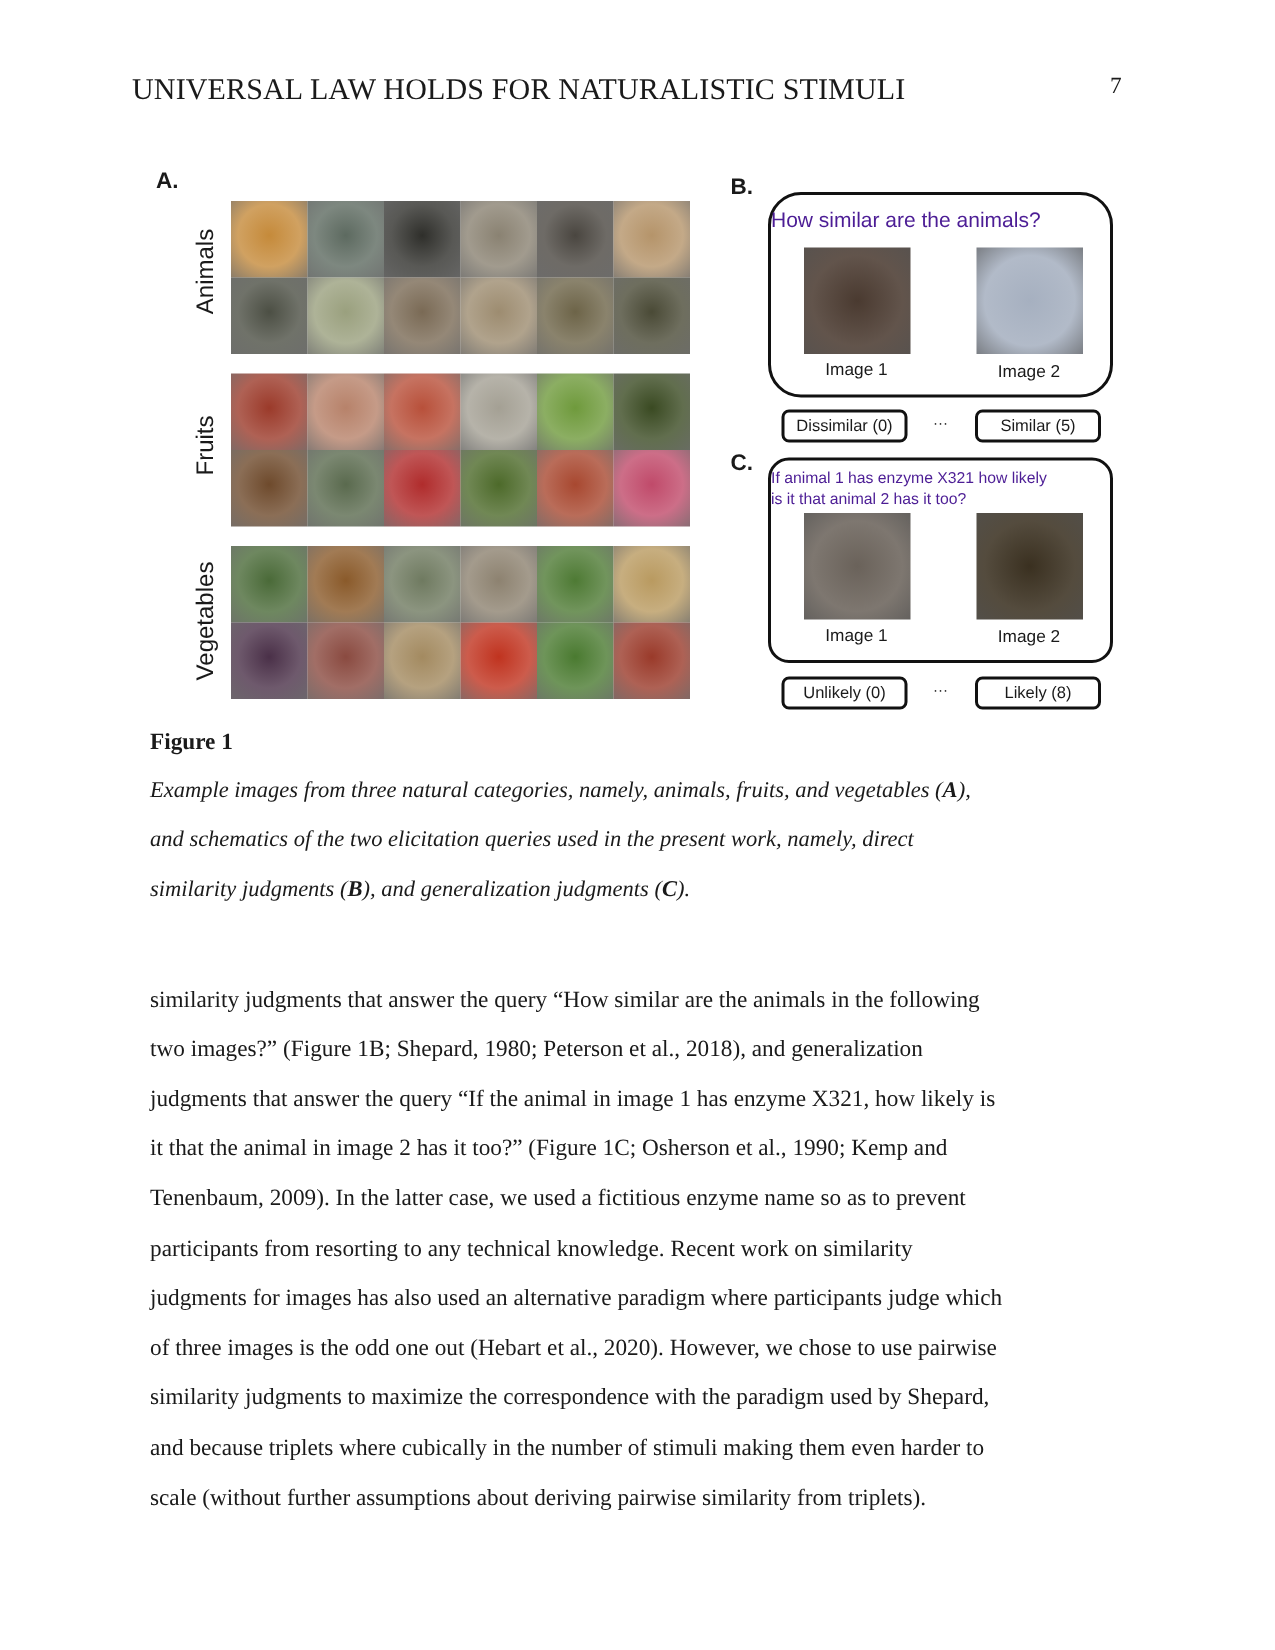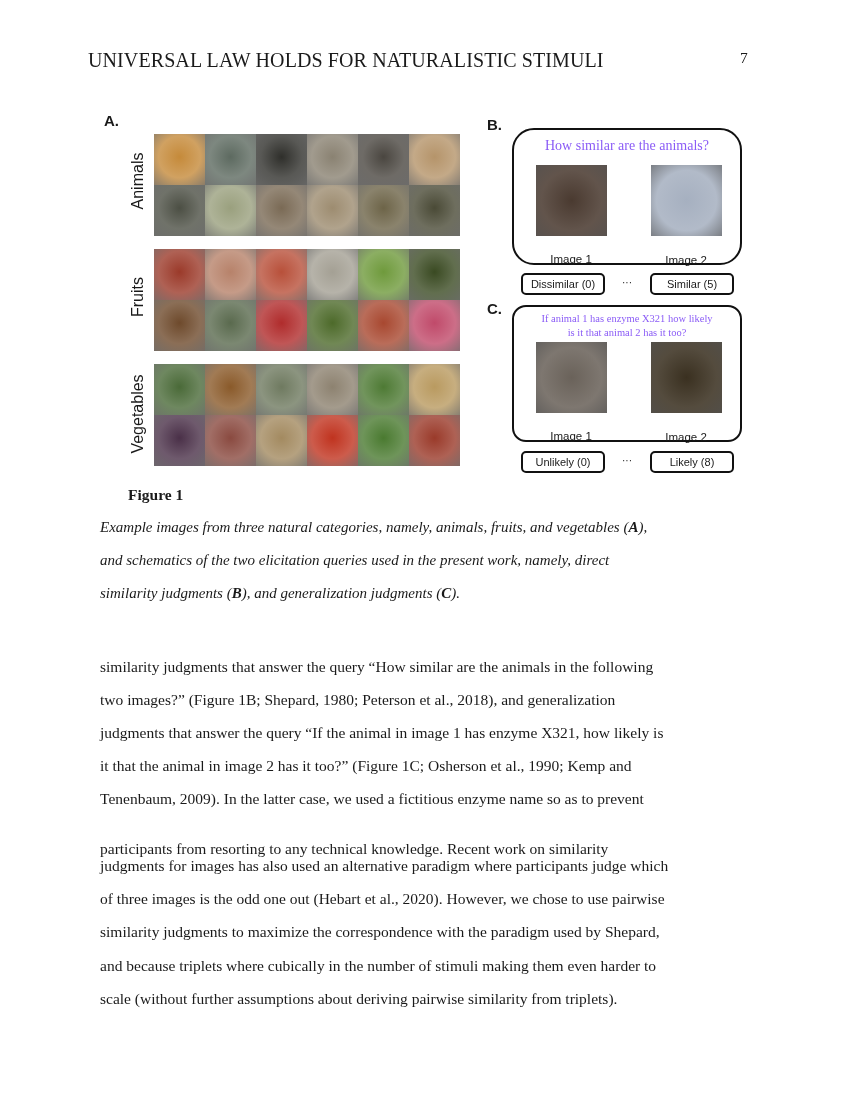--- a/index.html
+++ b/index.html
@@ -12,31 +12,31 @@
 
   .panel-label { position: absolute; font-family: "Liberation Sans", "DejaVu Sans", sans-serif;
                  font-weight: bold; font-size: 15px; }
   .row-label { position: absolute; font-family: "Liberation Sans", "DejaVu Sans", sans-serif;
                font-size: 16px; transform: rotate(-90deg); transform-origin: center center;
                white-space: nowrap; text-align: center; }
   .grid { position: absolute; display: grid; grid-template-columns: repeat(6, 51px); grid-auto-rows: 51px; gap: 0; }
   .tile { width: 51px; height: 51px; }
 
   .card { position: absolute; border: 2.5px solid #111; border-radius: 22px; background: #fff; }
-  .card-title { position: absolute; left: 0; right: 0; text-align: center;
-                font-family: Liberation Serif, serif; color: #8b5cf6; }
+  .card-title { position: absolute; left: 0; right: 0; text-align: left;
+                font-family: Liberation Sans, sans-serif; color: #4c1d95; }
   .photo { position: absolute; width: 71px; height: 71px; }
-  .img-cap { position: absolute; font-family: "Liberation Sans", "DejaVu Sans", sans-serif; font-size: 11.5px; width: 80px; text-align: center; margin-top: 12px; }
+  .img-cap { position: absolute; font-family: "Liberation Sans", "DejaVu Sans", sans-serif; font-size: 11.5px; width: 80px; text-align: center; }
   .resp-btn { position: absolute; border: 2px solid #111; border-radius: 5px; height: 18px;
               font-family: "Liberation Sans", "DejaVu Sans", sans-serif; font-size: 11px;
               display: flex; align-items: center; justify-content: center; background: #fff; }
   .dots { position: absolute; font-family: "Liberation Sans", "DejaVu Sans", sans-serif; font-size: 10px; }
 
   .fig-title { position: absolute; top: 486px; left: 100px; font-weight: bold; font-size: 15.5px;
-               font-family: "Liberation Serif", "DejaVu Serif", serif; margin-left: 28px; }
+               font-family: "Liberation Serif", "DejaVu Serif", serif; }
   .caption-line { position: absolute; left: 100px; font-style: italic; font-size: 15px;
                   font-family: "Liberation Serif", "DejaVu Serif", serif; white-space: nowrap; }
   .caption-line b { font-style: italic; }
   .body-line { position: absolute; left: 100px; font-size: 15.5px; white-space: nowrap;
                font-family: "Liberation Serif", "DejaVu Serif", serif; }
 </style>
 </head>
 <body>
 
 <div>
@@ -133,19 +133,19 @@
   <div class="caption-line" style="top:552px;">and schematics of the two elicitation queries used in the present work, namely, direct</div>
   <div class="caption-line" style="top:585px;"><span>similarity judgments (</span><b>B</b><span>), and generalization judgments (</span><b>C</b><span>).</span></div>
 </div>
 
 <div>
   <div class="body-line" style="top:658px;">similarity judgments that answer the query “How similar are the animals in the following</div>
   <div class="body-line" style="top:691px;">two images?” (Figure 1B; Shepard, 1980; Peterson et al., 2018), and generalization</div>
   <div class="body-line" style="top:724px;">judgments that answer the query “If the animal in image 1 has enzyme X321, how likely is</div>
   <div class="body-line" style="top:757px;">it that the animal in image 2 has it too?” (Figure 1C; Osherson et al., 1990; Kemp and</div>
   <div class="body-line" style="top:790px;">Tenenbaum, 2009). In the latter case, we used a fictitious enzyme name so as to prevent</div>
-  <div class="body-line" style="top:824px;margin-top:16px;">participants from resorting to any technical knowledge. Recent work on similarity</div>
+  <div class="body-line" style="top:824px;">participants from resorting to any technical knowledge. Recent work on similarity</div>
   <div class="body-line" style="top:857px;">judgments for images has also used an alternative paradigm where participants judge which</div>
   <div class="body-line" style="top:890px;">of three images is the odd one out (Hebart et al., 2020). However, we chose to use pairwise</div>
   <div class="body-line" style="top:923px;">similarity judgments to maximize the correspondence with the paradigm used by Shepard,</div>
   <div class="body-line" style="top:957px;">and because triplets where cubically in the number of stimuli making them even harder to</div>
   <div class="body-line" style="top:990px;">scale (without further assumptions about deriving pairwise similarity from triplets).</div>
 </div>
 
 </body></html>

